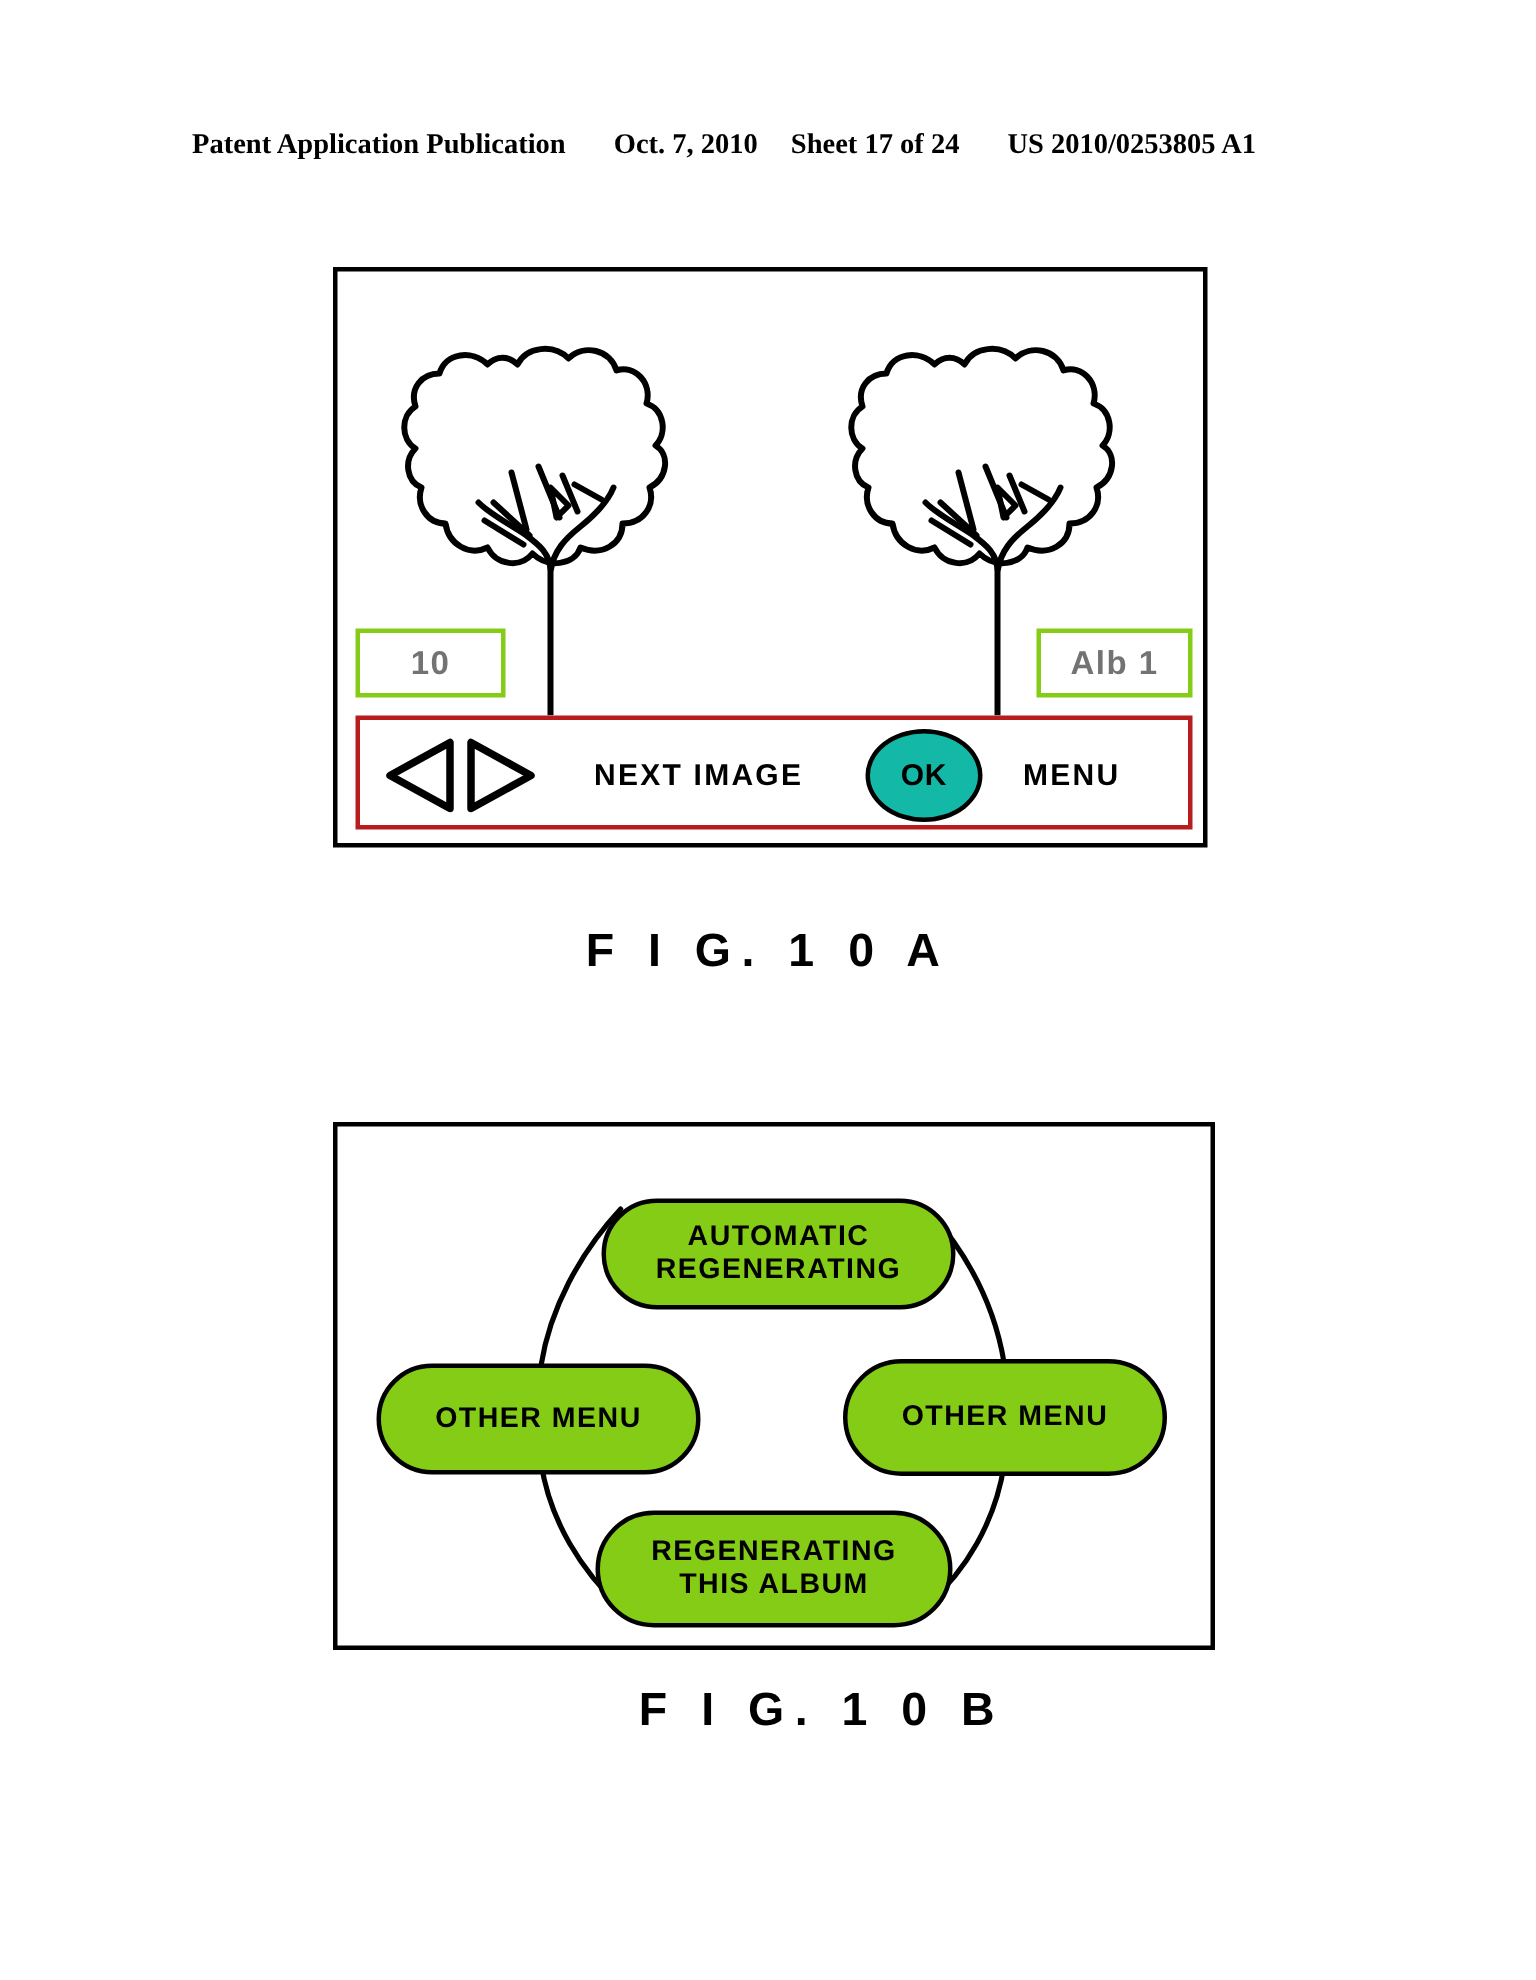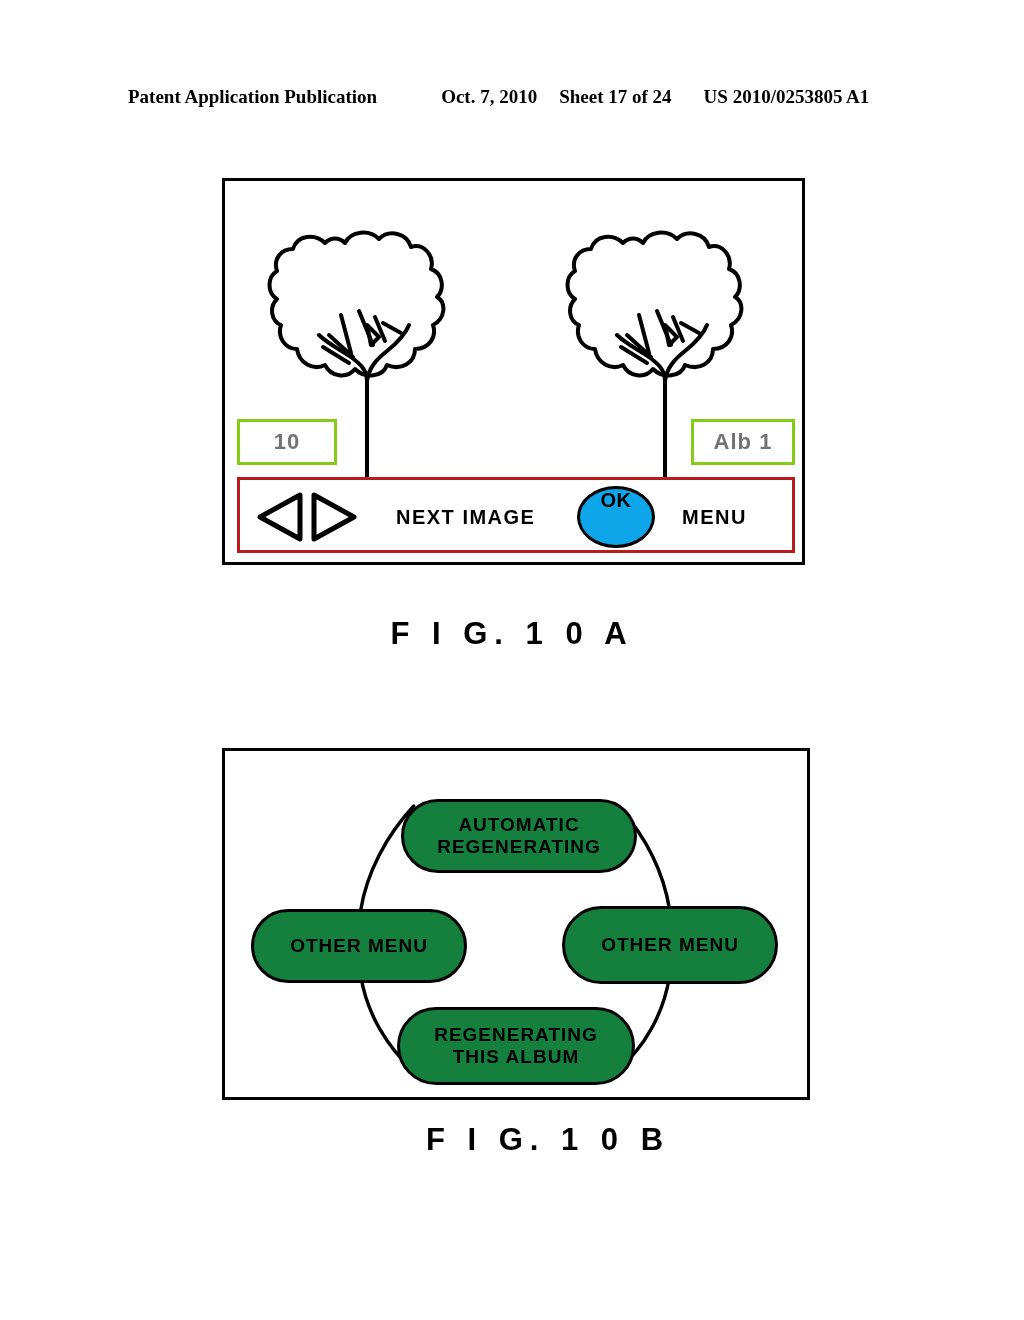--- a/index.html
+++ b/index.html
@@ -23,21 +23,21 @@
     width: 768px;
     height: 26px;
     display: flex;
     align-items: baseline;
     font-family: "Liberation Serif", serif;
     font-weight: bold;
     font-size: 19px;
     color: #000;
     white-space: nowrap;
   }
-  #page-header .hdr-pub { margin-right: 64px; }
+  #page-header .hdr-pub { margin-right: 32px; }
   #page-header .hdr-date { margin-right: 22px; }
   #page-header .hdr-sheet { margin-right: 32px; }
   #page-header .hdr-num { letter-spacing: 0px; }
 
   
   .fig-caption {
     position: absolute;
     width: 100%;
     text-align: center;
     font-family: "Liberation Sans", sans-serif;
@@ -120,23 +120,23 @@
 
   #toolbar-ok {
     position: absolute;
     left: 337px;
     top: 6px;
     width: 78px;
     height: 62px;
     border: 3px solid #000;
     border-radius: 50%;
     box-sizing: border-box;
-    background: #0ea5e9;
-    display: flex;
-    align-items: flex-start;
+    background: #14b8a6;
+    display: flex;
+    align-items: center;
     justify-content: center;
     font-family: "Liberation Sans", sans-serif;
     font-weight: bold;
     font-size: 20px;
     letter-spacing: 0.5px;
     color: #000;
   }
 
   
   #fig10b-frame {
@@ -153,21 +153,21 @@
     position: absolute;
     left: 0; top: 0;
     width: 100%;
     height: 100%;
   }
   .pill {
     position: absolute;
     border: 3px solid #000;
     border-radius: 999px;
     box-sizing: border-box;
-    background: #15803d;
+    background: #84cc16;
     display: flex;
     flex-direction: column;
     align-items: center;
     justify-content: center;
     font-family: "Liberation Sans", sans-serif;
     font-weight: bold;
     font-size: 19px;
     letter-spacing: 1px;
     line-height: 1.18;
     color: #000;

